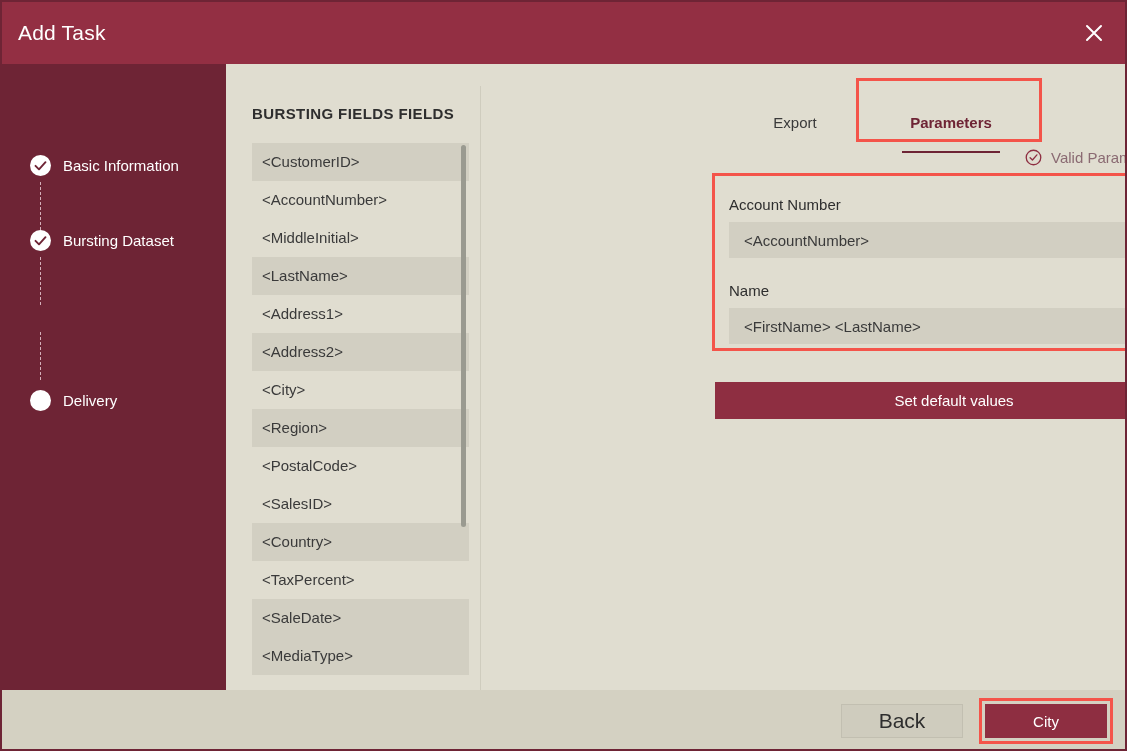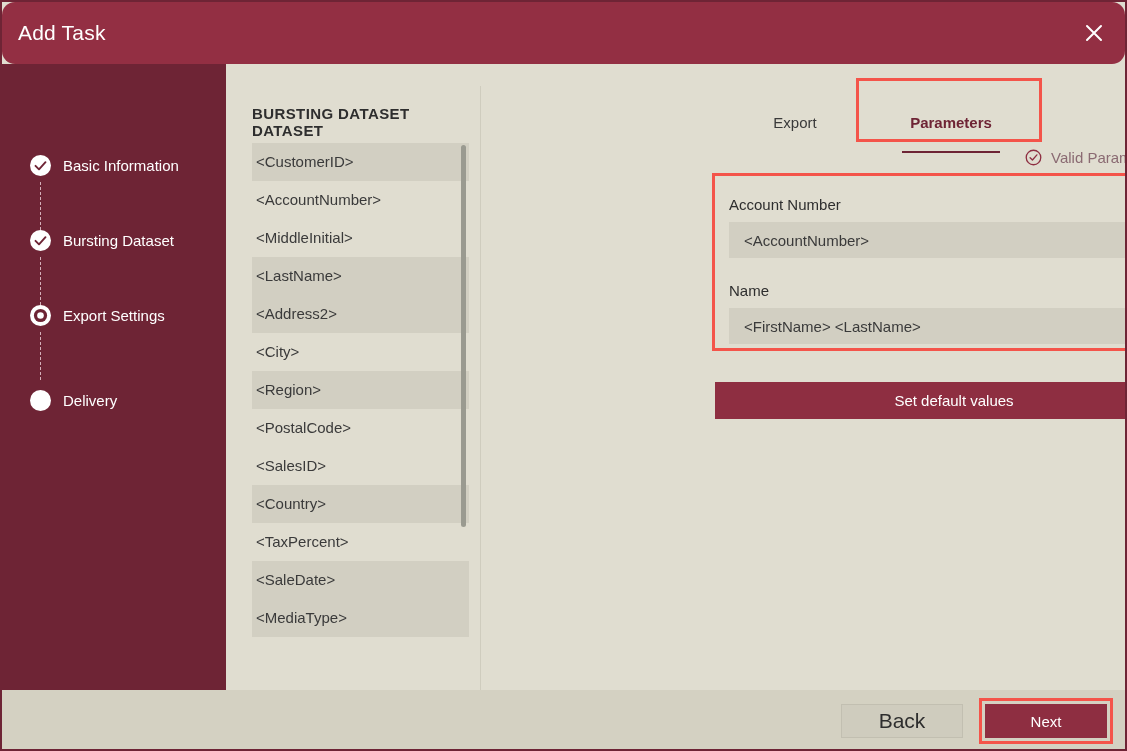--- a/index.html
+++ b/index.html
@@ -22,21 +22,20 @@
     overflow: hidden;
   }
 
   
   .titlebar {
     position: absolute;
     left: 0; top: 0;
     width: 1123px;
     height: 62px;
     background: #932F43;
-    border-radius: 13px;
   }
   .titlebar-text {
     position: absolute;
     left: 16px;
     top: 19px;
     font-size: 21px;
     color: #FFFFFF;
     letter-spacing: 0.2px;
   }
   .close-btn {
@@ -138,21 +137,21 @@
     left: 26px;
     top: 79px;
     width: 217px;
     height: 547px;
     overflow: hidden;
   }
   .field-row {
     position: relative;
     height: 38px;
     line-height: 38px;
-    padding-left: 4px;
+    padding-left: 10px;
     font-size: 15px;
     color: #3A3A3A;
     white-space: nowrap;
     cursor: pointer;
   }
   .field-row.alt { background: #D2CFC2; }
 
   .fields-scrollbar {
     position: absolute;
     left: 234px;
@@ -384,52 +383,43 @@
       <div class="step step-1">
         <span class="step-marker">
           <svg width="23" height="23" viewBox="0 0 23 23">
             <circle cx="11.5" cy="11.5" r="10.5" fill="#FFFFFF"></circle>
             <path d="M6.5 11.8 L10 15.3 L16.5 8.2" stroke="#6E2435" stroke-width="1.9" fill="none" stroke-linecap="round" stroke-linejoin="round"></path>
           </svg>
         </span>
         <span class="step-label">Bursting Dataset</span>
       </div>
 
-      <div class="step step-2">
-        <span class="step-marker">
-          <svg width="23" height="23" viewBox="0 0 23 23">
-            <circle cx="11.5" cy="11.5" r="10.5" fill="#FFFFFF"></circle>
-            <circle cx="11.5" cy="11.5" r="6.6" fill="#6E2435"></circle>
-            <circle cx="11.5" cy="11.5" r="3.3" fill="#FFFFFF"></circle>
-          </svg>
-        </span>
-        <span class="step-label">Export Settings</span>
-      </div>
 
       <div class="step step-3">
         <span class="step-marker">
           <svg width="23" height="23" viewBox="0 0 23 23">
             <circle cx="11.5" cy="11.5" r="10.5" fill="#FFFFFF"></circle>
           </svg>
         </span>
         <span class="step-label">Delivery</span>
       </div>
 
     </div>
   </div>
 
   <div class="content">
 
     <div class="fields-panel">
-      <div class="fields-title">BURSTING DATASET DATASET</div>
+      <div class="fields-title">BURSTING FIELDS FIELDS</div>
       <div class="fields-list">
         <div class="field-row alt">&lt;CustomerID&gt;</div>
         <div class="field-row">&lt;AccountNumber&gt;</div>
         <div class="field-row">&lt;MiddleInitial&gt;</div>
         <div class="field-row alt">&lt;LastName&gt;</div>
+        <div class="field-row">&lt;Address1&gt;</div>
         <div class="field-row alt">&lt;Address2&gt;</div>
         <div class="field-row">&lt;City&gt;</div>
         <div class="field-row alt">&lt;Region&gt;</div>
         <div class="field-row">&lt;PostalCode&gt;</div>
         <div class="field-row">&lt;SalesID&gt;</div>
         <div class="field-row alt">&lt;Country&gt;</div>
         <div class="field-row">&lt;TaxPercent&gt;</div>
         <div class="field-row alt">&lt;SaleDate&gt;</div>
         <div class="field-row alt">&lt;MediaType&gt;</div>
       </div>
@@ -474,17 +464,17 @@
 
       <div class="annot-box annot-panel"></div>
 
       <button class="default-btn">Set default values</button>
 
     </div>
   </div>
 
   <div class="footer">
     <button class="back-btn">Back</button>
-    <button class="next-btn">Next</button>
+    <button class="next-btn">City</button>
     <div class="annot-box annot-next"></div>
   </div>
 
 </div>
 
 </body></html>

